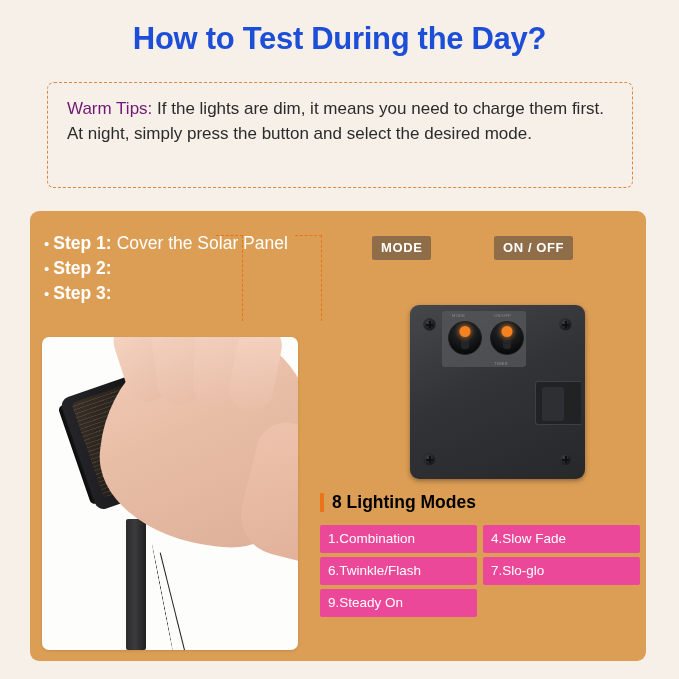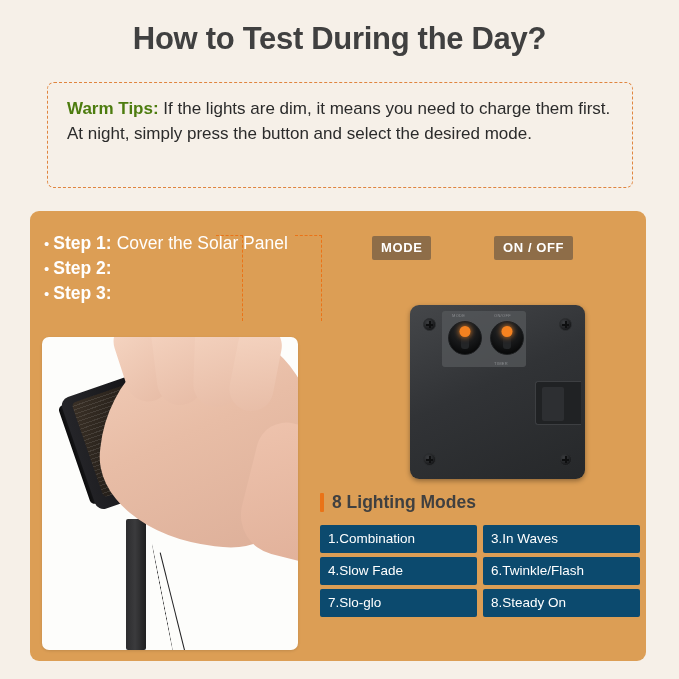--- a/index.html
+++ b/index.html
@@ -15,43 +15,43 @@
 
   
   .page-title {
     position: absolute;
     top: 21px;
     left: 0;
     width: 679px;
     text-align: center;
     font-size: 31px;
     font-weight: bold;
-    color: #404040;
+    color: #1d4ed8;
     letter-spacing: -0.3px;
   }
 
   
   .tips-box {
     position: absolute;
     left: 47px;
     top: 82px;
     width: 586px;
     height: 106px;
     border: 1.5px dashed #e0853f;
     border-radius: 7px;
     padding: 13px 19px 0 19px;
   }
   .tips-text {
     font-size: 17px;
     line-height: 25px;
     color: #2b2b2b;
   }
   .tips-strong {
-    color: #4d7c0f;
-    font-weight: bold;
+    color: #701a75;
+    font-weight: normal;
   }
 
   
   .orange-panel {
     position: absolute;
     left: 30px;
     top: 211px;
     width: 616px;
     height: 450px;
     background: #dc9e55;
@@ -330,33 +330,33 @@
   .modes-bar {
     width: 4px;
     height: 19px;
     background: #ea7317;
     margin-right: 8px;
     border-radius: 1px;
   }
   .modes-title {
     font-size: 17.5px;
     font-weight: bold;
-    color: #404040;
+    color: #000000;
   }
   .modes-grid {
     position: absolute;
     left: 290px;
     top: 314px;
     width: 320px;
     display: grid;
     grid-template-columns: 1fr 1fr;
     gap: 4px 6px;
   }
   .mode-cell {
-    background: #0c4a6e;
+    background: #ec4899;
     color: #ffffff;
     font-size: 13.5px;
     padding: 6px 8px 7px 8px;
     border-radius: 2px;
     white-space: nowrap;
     overflow: hidden;
   }
 </style>
 </head>
 <body>
@@ -435,23 +435,22 @@
     </div>
   </div>
 
   <div class="modes-heading">
     <div class="modes-bar"></div>
     <div class="modes-title">8 Lighting Modes</div>
   </div>
 
   <div class="modes-grid">
     <div class="mode-cell">1.Combination</div>
-    <div class="mode-cell">3.In Waves</div>
     <div class="mode-cell">4.Slow Fade</div>
     <div class="mode-cell">6.Twinkle/Flash</div>
     <div class="mode-cell">7.Slo-glo</div>
-    <div class="mode-cell">8.Steady On</div>
+    <div class="mode-cell">9.Steady On</div>
   </div>
 
 </div>
 
 <div class="callout callout-mode">MODE</div>
 <div class="callout callout-onoff">ON / OFF</div>
 
 </body></html>

